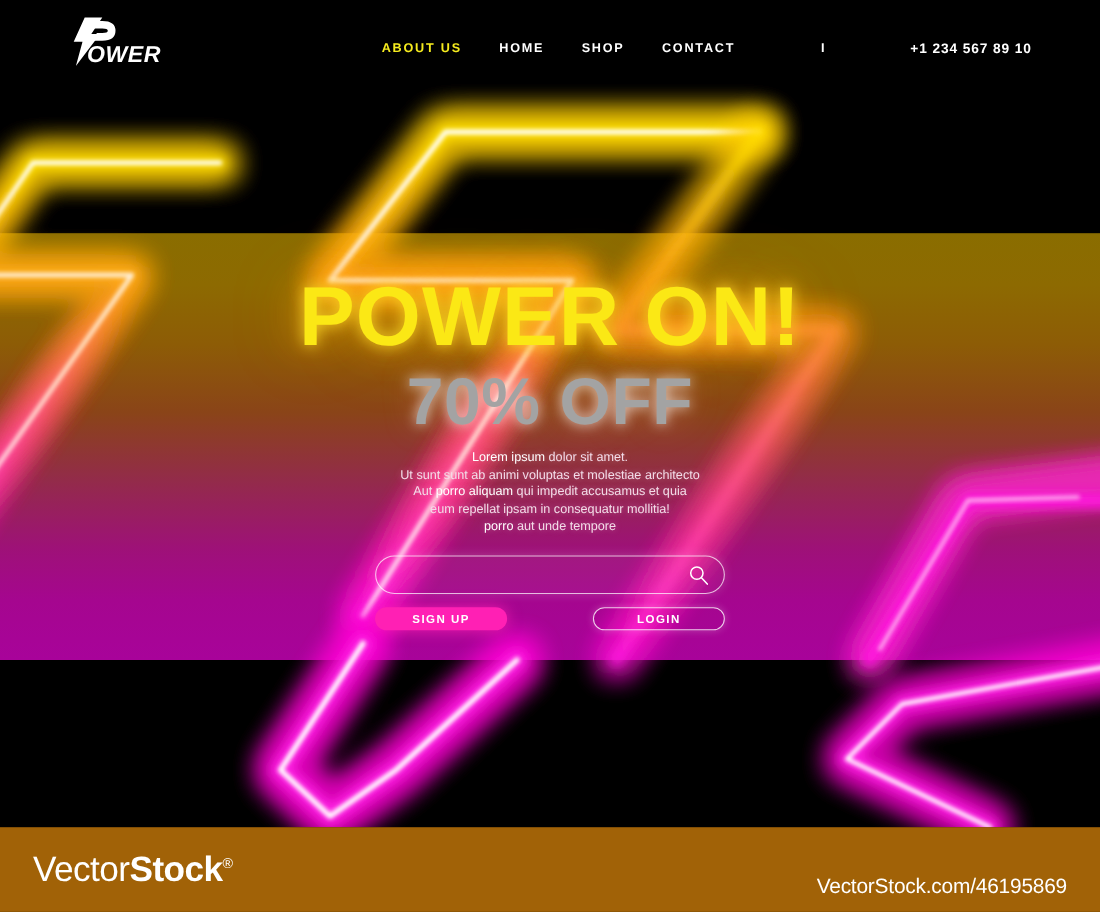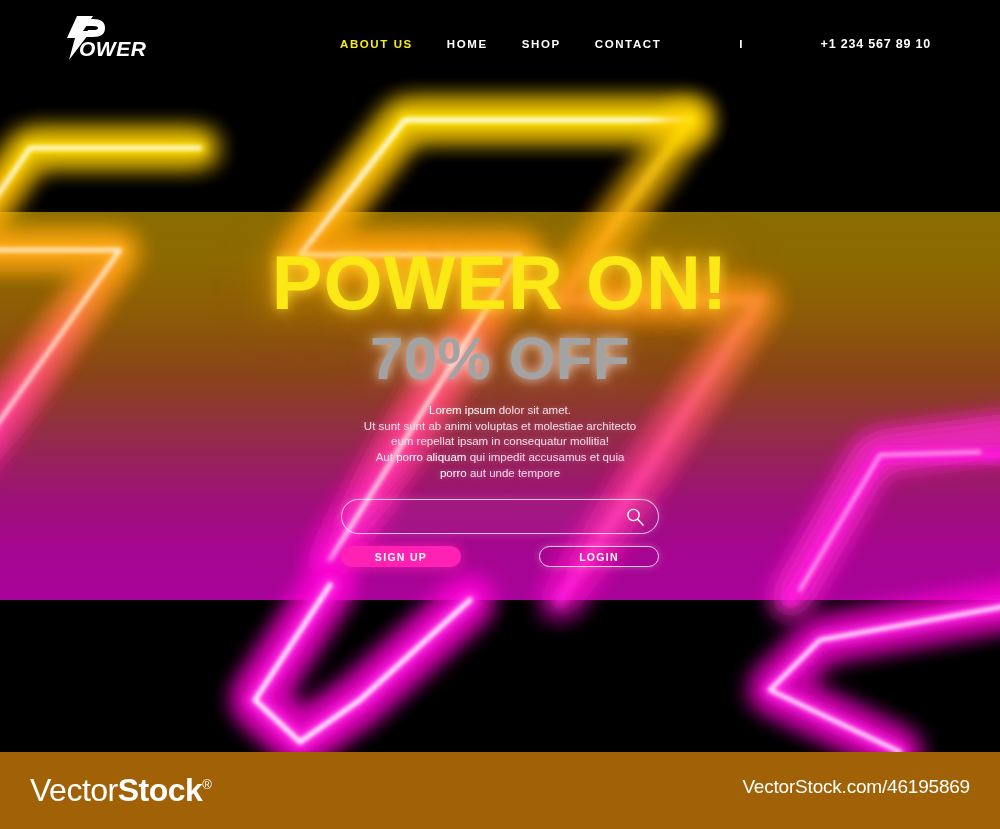--- a/index.html
+++ b/index.html
@@ -67,21 +67,21 @@
 
   .logo {
     position: absolute;
     left: 55px; top: 14px;
     width: 110px; height: 48px;
   }
   .logo svg { display: block; }
 
   .nav {
     position: absolute;
-    left: 340px; top: 37px;
+    left: 347px; top: 37px;
     display: flex;
     align-items: center;
   }
   .nav-item {
     color: #ffffff;
     font-size: 11.5px;
     font-weight: bold;
     letter-spacing: 1.6px;
     text-decoration: none;
     white-space: nowrap;
@@ -101,21 +101,21 @@
     color: #ffffff;
     font-size: 12.5px;
     font-weight: bold;
     letter-spacing: 0.8px;
     white-space: nowrap;
   }
 
   
   .hero {
     position: absolute;
-    left: 0; top: 209px;
+    left: 0; top: 215px;
     width: 1000px; height: 480px;
     z-index: 30;
     text-align: center;
   }
 
   .headline {
     margin-top: 38px;
     font-size: 76px;
     font-weight: bold;
     letter-spacing: 1px;
@@ -224,21 +224,21 @@
     font-size: 32px;
     letter-spacing: -0.5px;
     font-family: "Liberation Sans", sans-serif;
     white-space: nowrap;
   }
   .vs-logo .thin  { font-weight: 300; }
   .vs-logo .bold  { font-weight: bold; }
   .vs-logo .reg   { font-size: 13px; vertical-align: super; }
   .vs-url {
     position: absolute;
-    right: 30px; top: 24px;
+    right: 30px; top: 44px;
     color: #ffffff;
     font-size: 19px;
     letter-spacing: -0.2px;
     white-space: nowrap;
   }
 </style>
 </head>
 <body>
 
 <div id="stage">
@@ -350,24 +350,24 @@
 
     <div class="headline">POWER ON!</div>
 
     <div class="subhead">70% OFF</div>
 
     <div class="blurb">
       <div>
         <b>Lorem ipsum</b><span> dolor sit amet.</span>
       </div>
       <div>Ut sunt sunt ab animi voluptas et molestiae architecto</div>
-      <div>eum repellat ipsam in consequatur mollitia!</div>
       <div>
         <span>Aut </span><b>porro aliquam</b><span> qui impedit accusamus et quia</span>
       </div>
+      <div>eum repellat ipsam in consequatur mollitia!</div>
       <div>
         <b>porro</b><span> aut unde tempore</span>
       </div>
     </div>
 
     <div class="search-wrap">
       <input class="search-field" type="text" placeholder="" style="">
       <span class="search-icon">
         <svg width="20" height="20" viewBox="0 0 20 20" xmlns="http://www.w3.org/2000/svg">
           <circle cx="8.5" cy="8" r="5.6" fill="none" stroke="#ffffff" stroke-width="1.4"></circle>

